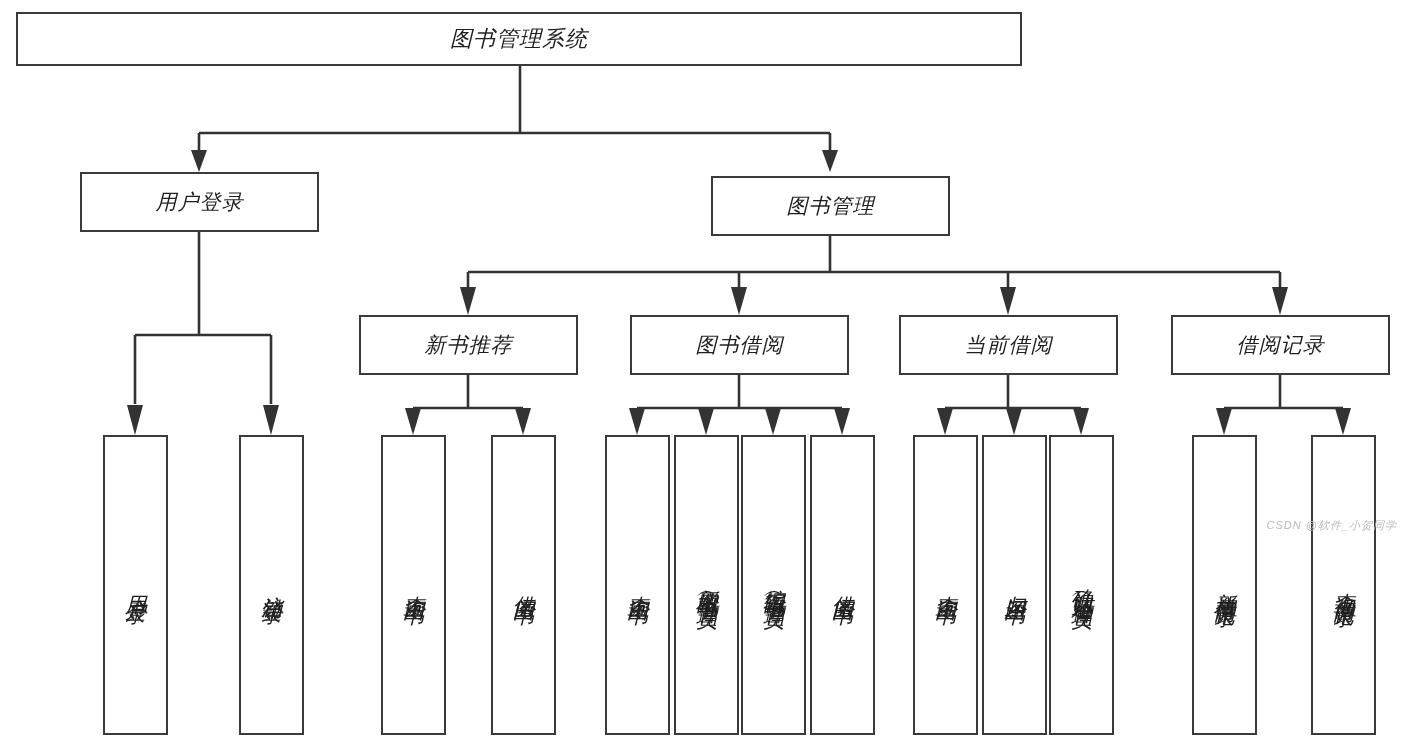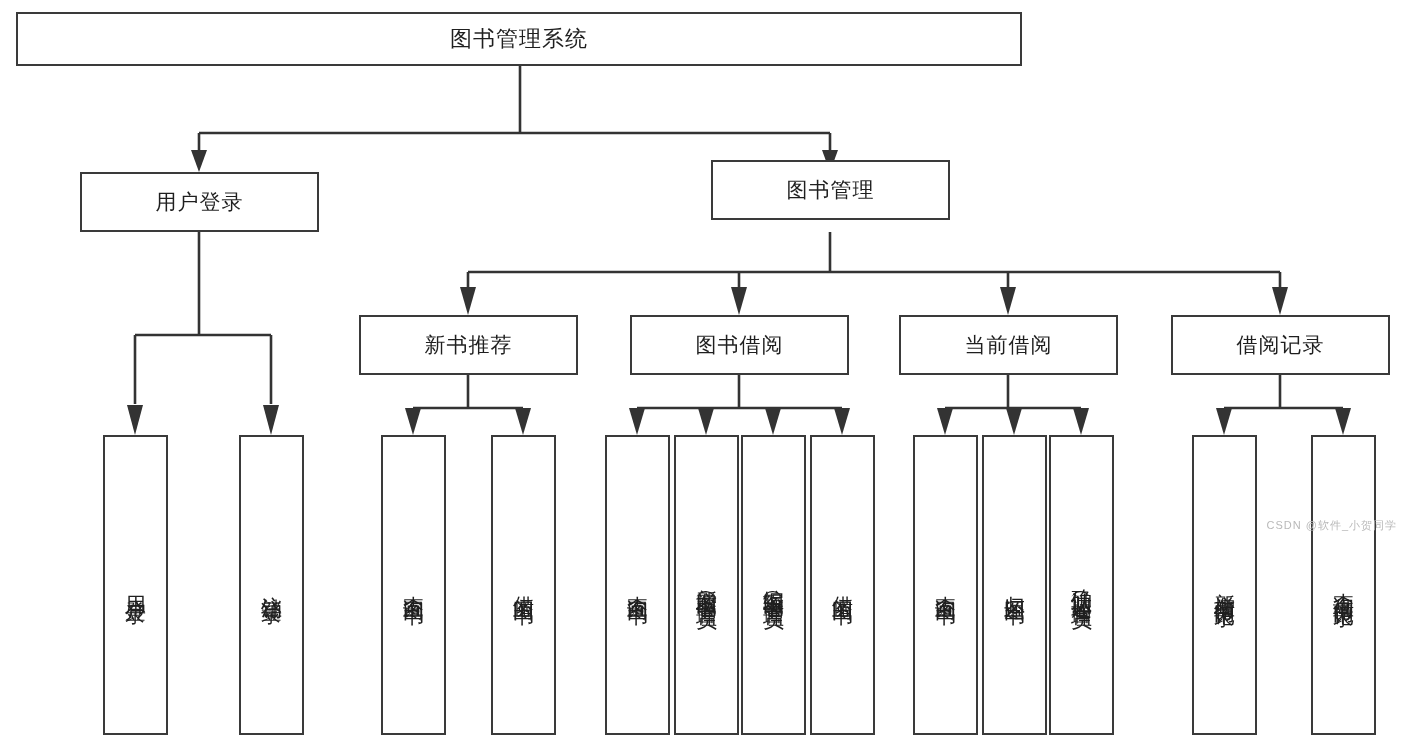--- a/index.html
+++ b/index.html
@@ -11,20 +11,21 @@
     width: 1405px;
     height: 747px;
     font-family: "Liberation Sans", "DejaVu Sans", sans-serif;
     overflow: hidden;
     position: relative;
   }
   #diagram-root {
     position: relative;
     width: 1405px;
     height: 539px;
+    font-style: italic;
   }
   svg.wires {
     position: absolute;
     left: 0;
     top: 0;
     width: 1405px;
     height: 747px;
     pointer-events: none;
   }
   .node {
@@ -149,21 +150,21 @@
     </g>
   </svg>
 
   <div class="node node-h node-root" style="left:16px; top:12px; width:1006px; height:54px;">
     <span class="label">图书管理系统</span>
   </div>
 
   <div class="node node-h" style="left:80px; top:172px; width:239px; height:60px;">
     <span class="label">用户登录</span>
   </div>
-  <div class="node node-h" style="left:711px; top:160px; width:239px; height:60px;">
+  <div class="node node-h" style="left:711px; top:176px; width:239px; height:60px;">
     <span class="label">图书管理</span>
   </div>
 
   <div class="node node-h" style="left:359px; top:315px; width:219px; height:60px;justify-content:center;">
     <span class="label">新书推荐</span>
   </div>
   <div class="node node-h" style="left:899px; top:315px; width:219px; height:60px;">
     <span class="label">当前借阅</span>
   </div>
   <div class="node node-h" style="left:630px; top:315px; width:219px; height:60px;">

